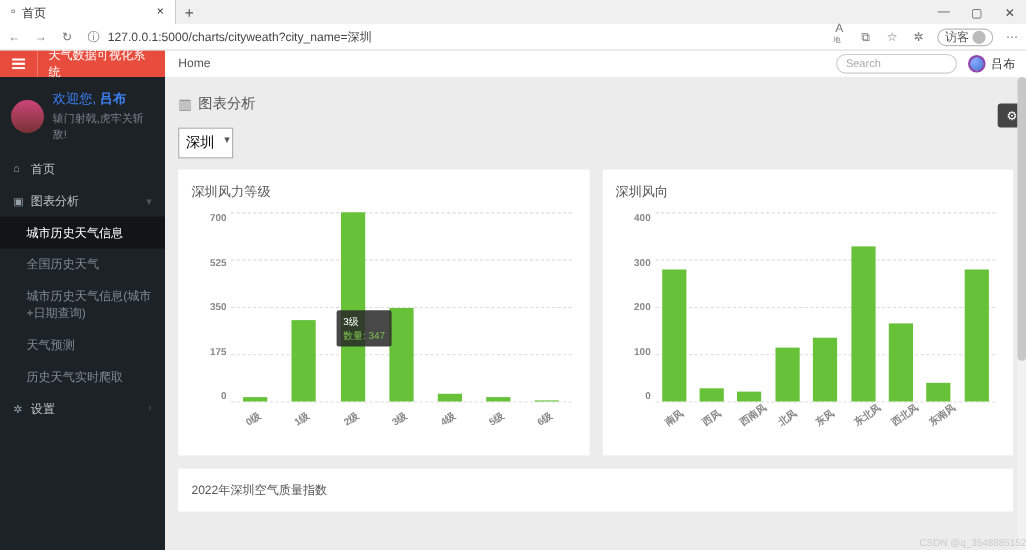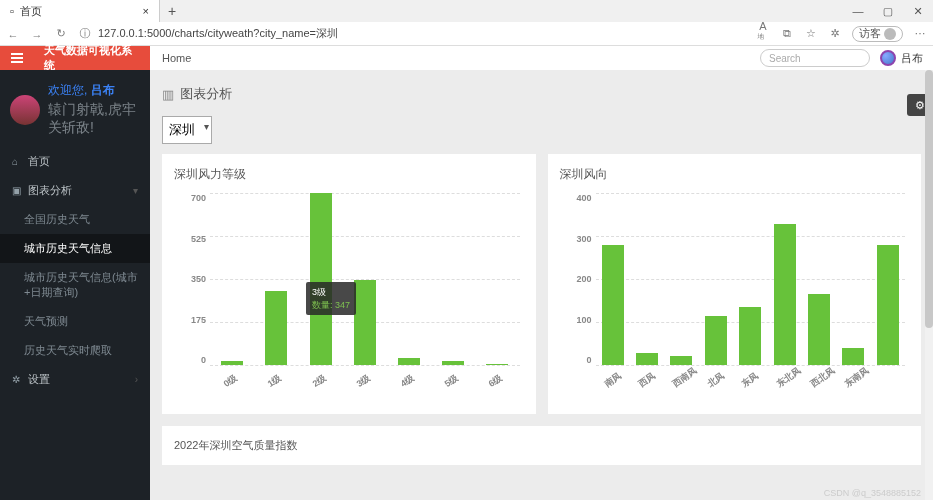--- a/index.html
+++ b/index.html
@@ -16,33 +16,33 @@
   .nav-icon { width: 14px; text-align: center; color: #777; }
   .url-box { flex: 1; display: flex; align-items: center; gap: 6px; }
   .url-text { color: #444; }
   .right-icons { display: flex; align-items: center; gap: 10px; }
   .pill { border: 1px solid #bbb; border-radius: 10px; padding: 0 6px; display: flex; align-items: center; gap: 3px; height: 16px; }
   .pill-av { width: 12px; height: 12px; border-radius: 50%; background: #bbb; }
 
   
   .appbar { height: 24px; display: flex; align-items: center; }
   .hamburger { width: 34px; height: 24px; background: #e74c3c; display: flex; align-items: center; justify-content: center; color: #fff; }
-  .brand { background: #e74c3c; color: #fff; height: 24px; display: flex; align-items: center; padding: 0 10px; font-size: 11px; width: 116px; font-weight: bold; }
+  .brand { background: #e74c3c; color: #fff; height: 24px; display: flex; align-items: center; padding: 0 10px; font-size: 11px; width: 116px; }
   .crumb { padding: 0 12px; color: #555; font-size: 11px; }
   .search { margin-left: auto; height: 18px; width: 110px; border: 1px solid #ccc; border-radius: 9px; padding: 0 8px; font-size: 10px; color: #aaa; display: flex; align-items: center; }
   .user { display: flex; align-items: center; gap: 5px; padding: 0 10px; font-size: 11px; color: #333; }
   .avatar { width: 16px; height: 16px; border-radius: 50%; background: radial-gradient(circle at 30% 30%, #8af, #47c); border: 2px solid #8e44ad; }
 
   
   .body { display: flex; height: calc(500px - 22px - 24px - 24px); }
   .sidebar { width: 150px; background: #1d2227; color: #bcc3c7; font-size: 11px; overflow: hidden; }
   .profile { padding: 12px 10px 10px; display: flex; gap: 8px; align-items: center; }
   .pf-av { width: 30px; height: 30px; border-radius: 50%; background: linear-gradient(#c47, #733); flex-shrink: 0; }
   .pf-name { color: #3b82f6; font-size: 12px; }
-  .pf-sub { color: #7a8288; font-size: 14px; margin-top: 2px; }
+  .pf-sub { color: #7a8288; font-size: 10px; margin-top: 2px; }
   .nav-item { padding: 7px 12px; display: flex; align-items: center; gap: 6px; cursor: pointer; }
   .nav-item.child { padding-left: 24px; color: #7f8a92; }
   .nav-item.active { background: #121518; color: #fff; }
   .nav-chevron { margin-left: auto; font-size: 10px; color: #555; }
   .nav-icn { width: 10px; font-size: 10px; color: #93a0a8; }
 
   .content { flex: 1; background: #ececec; position: relative; overflow: hidden; }
   .page-header { height: 38px; padding: 10px 12px 0; display: flex; align-items: center; font-size: 13px; color: #555; }
   .page-header .icn { margin-right: 6px; color: #888; }
   .settings-btn { position: absolute; top: 24px; right: 0; background: #444; color: #fff; width: 26px; height: 22px; display: flex; align-items: center; justify-content: center; font-size: 11px; border-radius: 3px 0 0 3px; }
@@ -64,21 +64,21 @@
   .x-axis { position: absolute; left: 36px; right: 4px; bottom: 0; display: flex; justify-content: space-around; }
   .x-lbl { font-size: 9px; color: #888; transform: rotate(-35deg); transform-origin: top left; width: 22px; white-space: nowrap; }
 
   .tooltip { position: absolute; background: rgba(40,40,40,0.85); color: #fff; font-size: 9px; padding: 4px 6px; border-radius: 2px; line-height: 1.4; pointer-events: none; }
 
   .aq-card { margin: 12px; background: #fff; padding: 12px; font-size: 11px; color: #555; }
 
   .scrollbar { position: absolute; right: 0; top: 0; width: 8px; height: 100%; background: #f1f1f1; }
   .scrollbar .thumb { position: absolute; top: 0; width: 100%; height: 60%; background: #c8c8c8; border-radius: 4px; }
 
-  .watermark { position: absolute; right: 12px; bottom: 2px; font-size: 9px; color: #ccc; }
+  .watermark { position: absolute; right: 0; bottom: 2px; font-size: 9px; color: #ccc; }
 </style>
 </head>
 <body>
 
 <div class="titlebar">
   <div class="tab">
     <span>▫</span>
     <span>首页</span>
     <span style="margin-left:auto">×</span>
   </div>
@@ -144,25 +144,25 @@
     <div id="nav-list">
         <div class="nav-item">
           <span class="nav-icn">⌂</span>
           <span>首页</span>
         </div>
         <div class="nav-item">
           <span class="nav-icn">▣</span>
           <span>图表分析</span>
           <span class="nav-chevron">▾</span>
         </div>
-        <div class="nav-item child">
-          <span>全国历史天气</span>
-        </div>
         <div class="nav-item child active">
           <span>城市历史天气信息</span>
+        </div>
+        <div class="nav-item child">
+          <span>全国历史天气</span>
         </div>
         <div class="nav-item child">
           <span>城市历史天气信息(城市+日期查询)</span>
         </div>
         <div class="nav-item child">
           <span>天气预测</span>
         </div>
         <div class="nav-item child">
           <span>历史天气实时爬取</span>
         </div>

